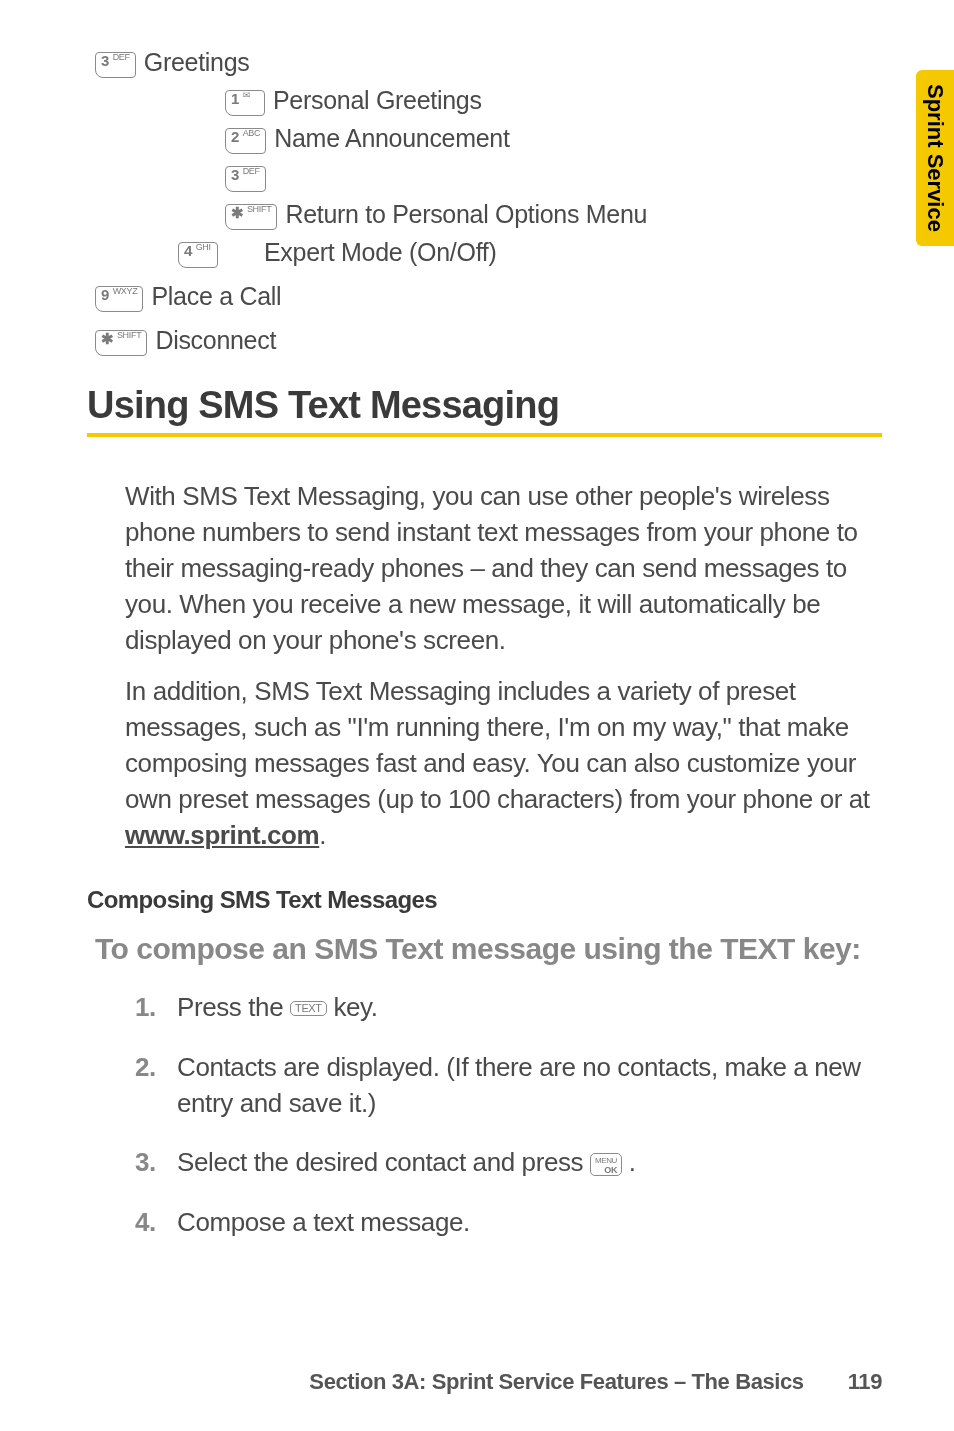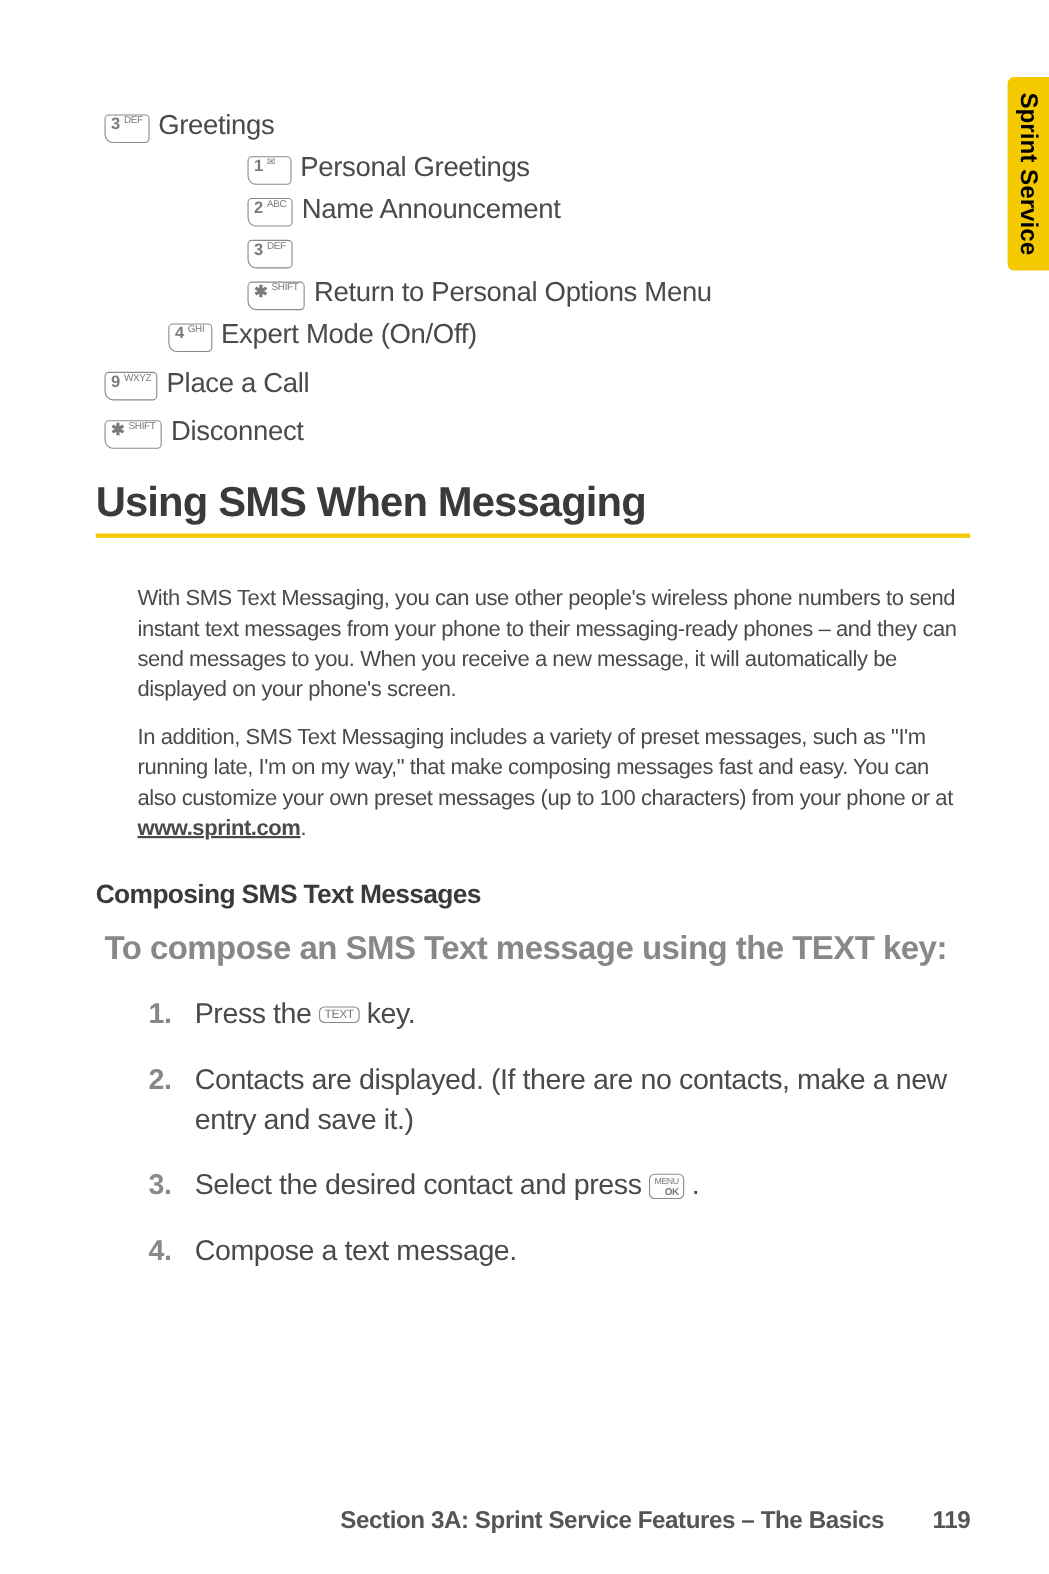--- a/index.html
+++ b/index.html
@@ -20,32 +20,32 @@
     color: #000;
     font-weight: bold;
     writing-mode: vertical-rl;
     text-orientation: mixed;
     padding: 14px 6px;
     font-size: 22px;
     border-top-left-radius: 6px;
     border-bottom-left-radius: 6px;
   }
   .content {
-    padding: 100px 72px 0 95px;
+    padding: 48px 72px 0 95px;
   }
   .menu-line {
     font-size: 25px;
     color: #4a4a4a;
     margin-bottom: 8px;
     letter-spacing: -0.3px;
     display: flex;
     align-items: flex-start;
   }
   .indent-0 { margin-left: 0; }
-  .indent-1 { margin-left: 58px; }
+  .indent-1 { margin-left: 83px; gap: 38px; }
   .indent-2 { margin-left: 130px; }
   .key {
     display: inline-block;
     border: 1.8px solid #8a8a8a;
     border-radius: 4px 4px 4px 8px;
     padding: 0 5px;
     font-size: 14px;
     color: #7a7a7a;
     margin-right: 8px;
     min-width: 28px;
@@ -65,21 +65,21 @@
     color: #3a3a3a;
     margin: 28px 0 6px -8px;
     letter-spacing: -0.8px;
   }
   .rule {
     height: 4px;
     background: #f4c900;
     margin: 0 0 42px -8px;
   }
   .body-para {
-    font-size: 20px;
+    font-size: 26px;
     line-height: 1.38;
     margin: 0 0 16px 30px;
     color: #4a4a4a;
     letter-spacing: -0.4px;
   }
   .link { text-decoration: underline; font-weight: bold; }
   h2.sub {
     font-size: 24px;
     font-weight: bold;
     color: #3a3a3a;
@@ -175,27 +175,27 @@
   </div>
   <div class="menu-line indent-0" style="margin-top:14px">
     <span class="key"><span class="main">9</span> <span class="sub">WXYZ</span></span>
     <span>Place a Call</span>
   </div>
   <div class="menu-line indent-0" style="margin-top:14px">
     <span class="key"><span class="main">✱</span> <span class="sub">SHIFT</span></span>
     <span>Disconnect</span>
   </div>
 
-  <h1 class="section">Using SMS When Messaging</h1>
+  <h1 class="section">Using SMS Text Messaging</h1>
   <div class="rule"></div>
 
   <p class="body-para">With SMS Text Messaging, you can use other people's wireless phone numbers to send instant text messages from your phone to their messaging-ready phones – and they can send messages to you. When you receive a new message, it will automatically be displayed on your phone's screen.</p>
 
   <p class="body-para">
-    <span>In addition, SMS Text Messaging includes a variety of preset messages, such as "I'm running late, I'm on my way," that make composing messages fast and easy. You can also customize your own preset messages (up to 100 characters) from your phone or at </span><span class="link">www.sprint.com</span><span>.</span>
+    <span>In addition, SMS Text Messaging includes a variety of preset messages, such as "I'm running there, I'm on my way," that make composing messages fast and easy. You can also customize your own preset messages (up to 100 characters) from your phone or at </span><span class="link">www.sprint.com</span><span>.</span>
   </p>
 
   <h2 class="sub">Composing SMS Text Messages</h2>
 
   <p class="instr">To compose an SMS Text message using the TEXT key:</p>
 
   <ol class="steps">
     <li>
       <span>Press the </span><span class="inline-key">TEXT</span><span> key.</span>
     </li>

